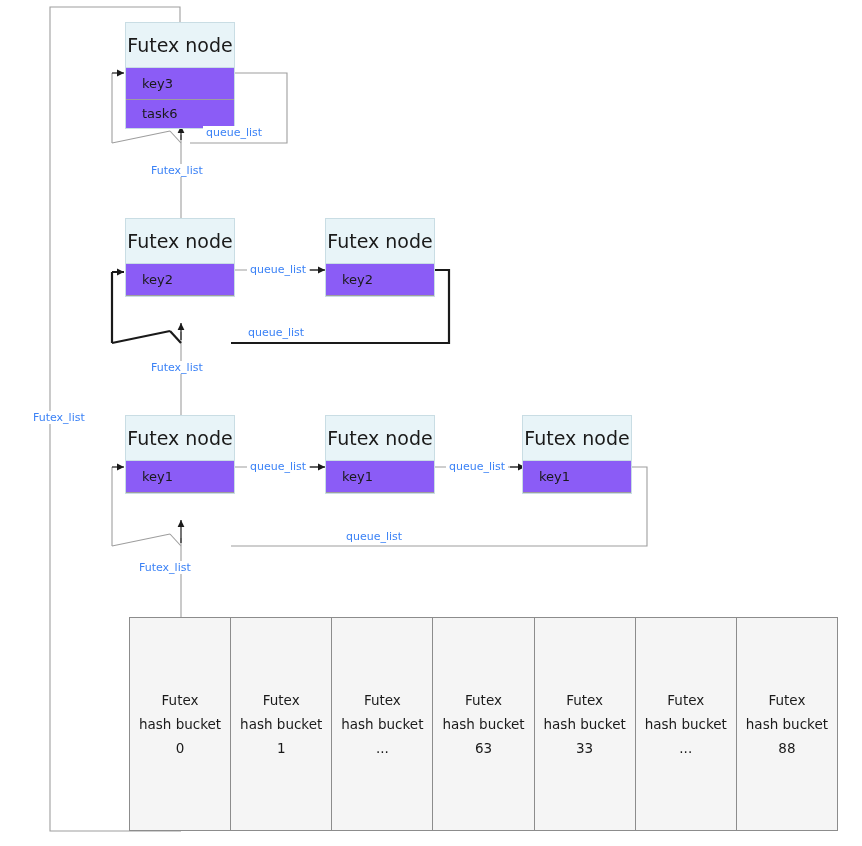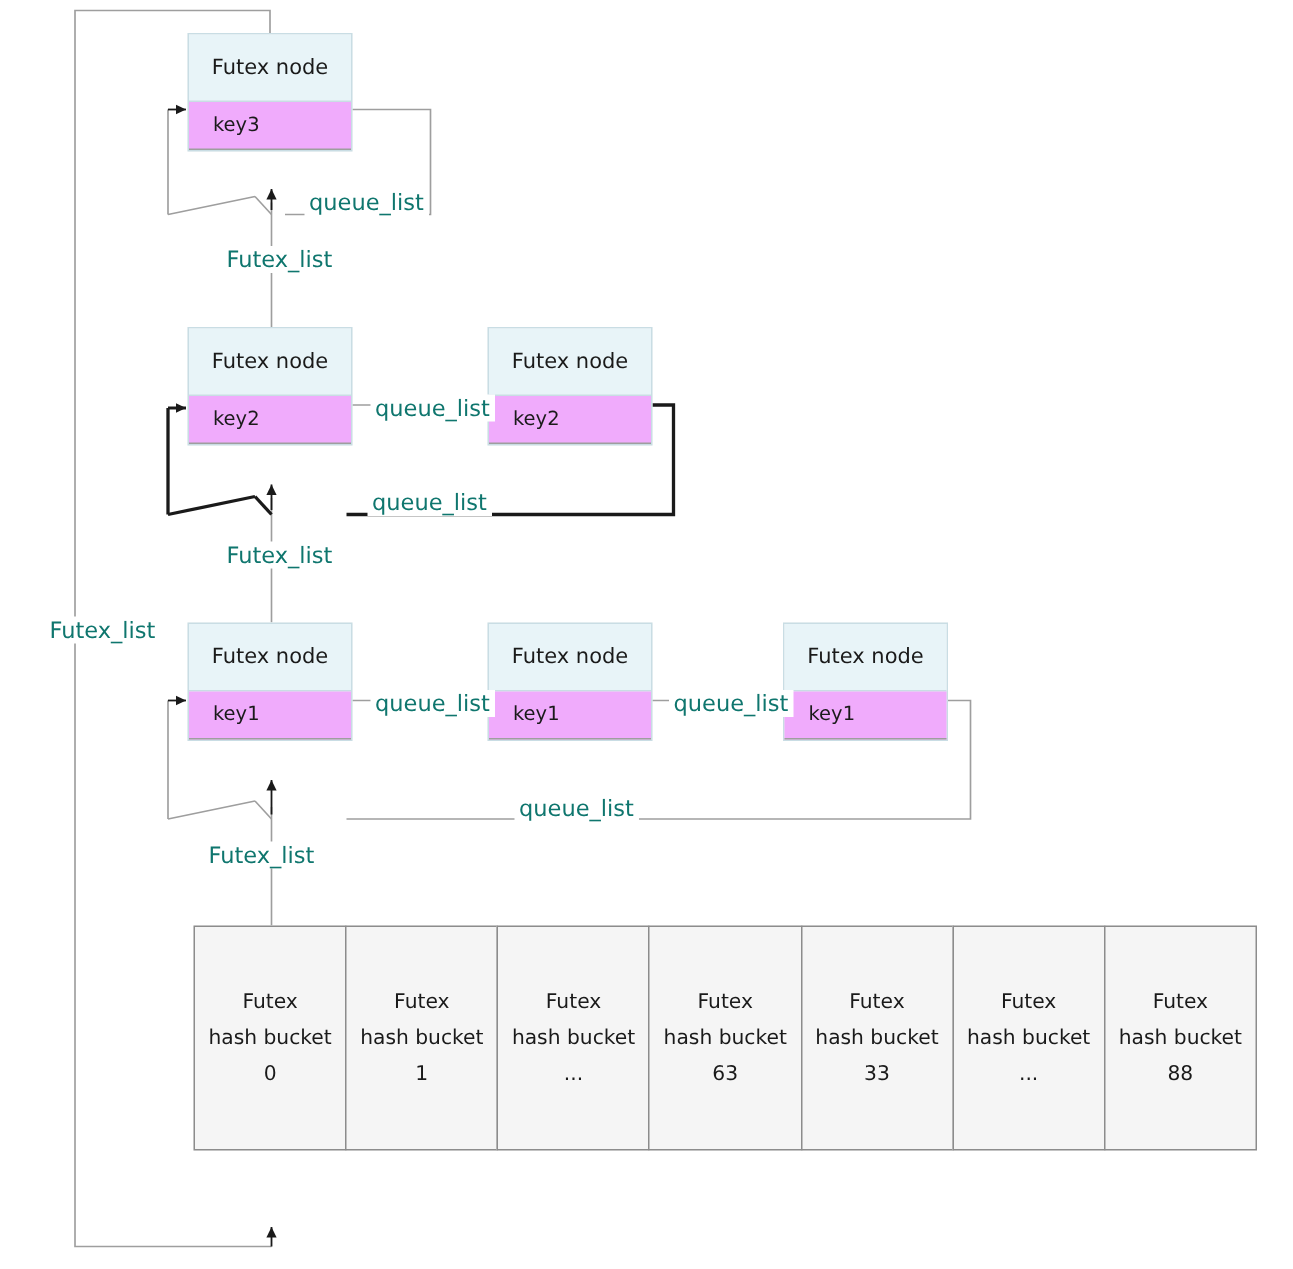--- a/index.html
+++ b/index.html
@@ -29,47 +29,47 @@
     border:1px solid #c9dde4;
     background:#f5f5f5;
     z-index:4;
   }
   .node .hdr{
     height:44px;
     line-height:44px;
     background:#e8f4f8;
     border-bottom:1px solid #c9dde4;
     text-align:center;
-    font-size:14px;
+    font-size:19px;
     color:#1a1a1a;
     white-space:nowrap;
   }
   .node .cell{
     height:31px;
     line-height:31px;
     padding-left:16px;
     font-size:13px;
     color:#1a1a1a;
-    background:#f0abfc;
+    background:#8b5cf6;
   }
   .node .cell.key{
     border-bottom:1px solid #9e9e9e;
     height:31px;
   }
   .node .cell.task{
     height:28px;
     line-height:28px;
   }
   
   .bucket-row{
     position:absolute;
     left:129px;
     top:617px;
     width:708px;
-    height:150px;
+    height:214px;
     display:flex;
     z-index:3;
   }
   .bucket{
     flex:1 1 0;
     box-sizing:border-box;
     border:1px solid #8c8c8c;
     margin-right:-1px;
     background:#f5f5f5;
     display:flex;
@@ -79,22 +79,22 @@
     font-size:13.5px;
     line-height:24px;
     color:#1a1a1a;
     text-align:center;
     white-space:nowrap;
   }
   .bucket span{display:block;}
   
   .elabel{
     position:absolute;
-    font-size:15px;
-    color:#0f766e;
+    font-size:11px;
+    color:#3b82f6;
     white-space:nowrap;
     background:#ffffff;
     padding:0 3px;
     z-index:6;
   }
 </style>
 </head>
 <body>
 
 <div id="stage">
@@ -157,20 +157,21 @@
       <path d="M310,467 L325,467" marker-end="url(#arrL)"></path>
       <path d="M510,467 L525,467" marker-end="url(#arrL)"></path>
       <path d="M112,467 L124,467" marker-end="url(#arrL)"></path>
       <path d="M181,543 L181,520" marker-end="url(#arrD)"></path>
     </g>
   </svg>
 
   <div class="node" style="left:125px; top:22px;">
     <div class="hdr">Futex node</div>
     <div class="cell key">key3</div>
+    <div class="cell task">task6</div>
   </div>
 
   <div class="elabel" style="left:203px; top:126px;">queue_list</div>
   <div class="elabel" style="left:148px; top:164px;">Futex_list</div>
 
   <div class="node" style="left:125px; top:218px;">
     <div class="hdr">Futex node</div>
     <div class="cell key">key2</div>
   </div>
 

